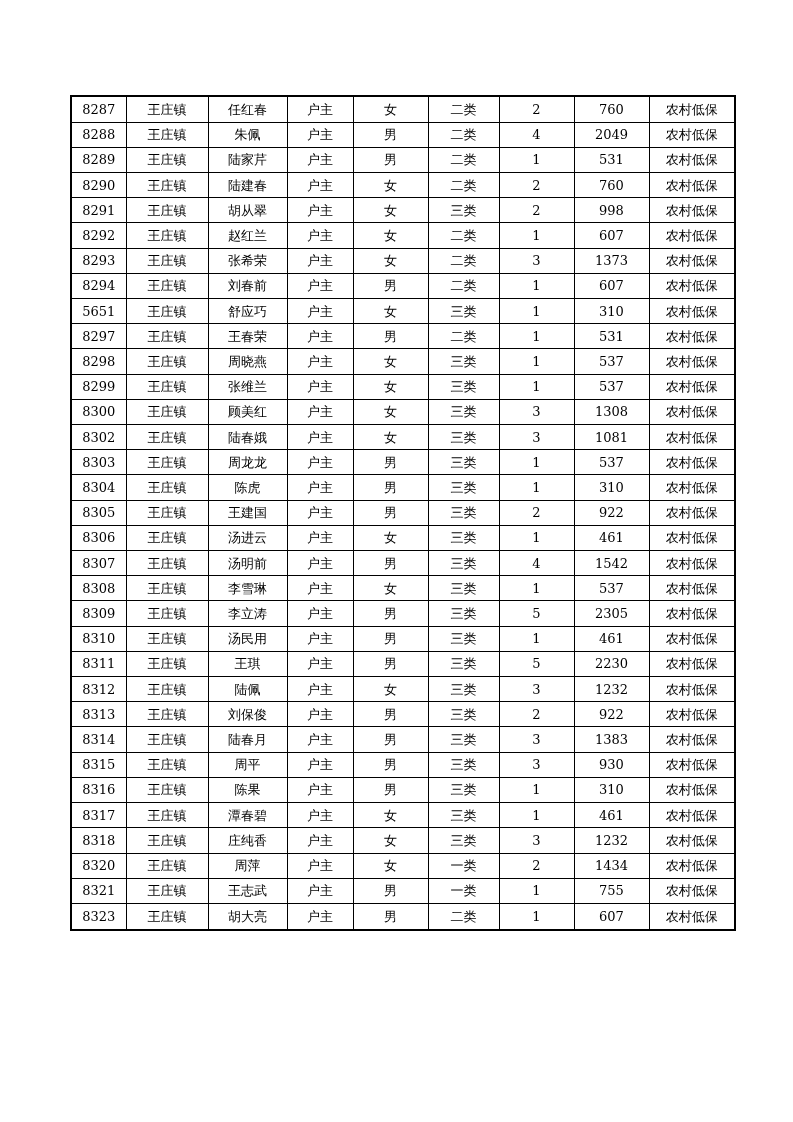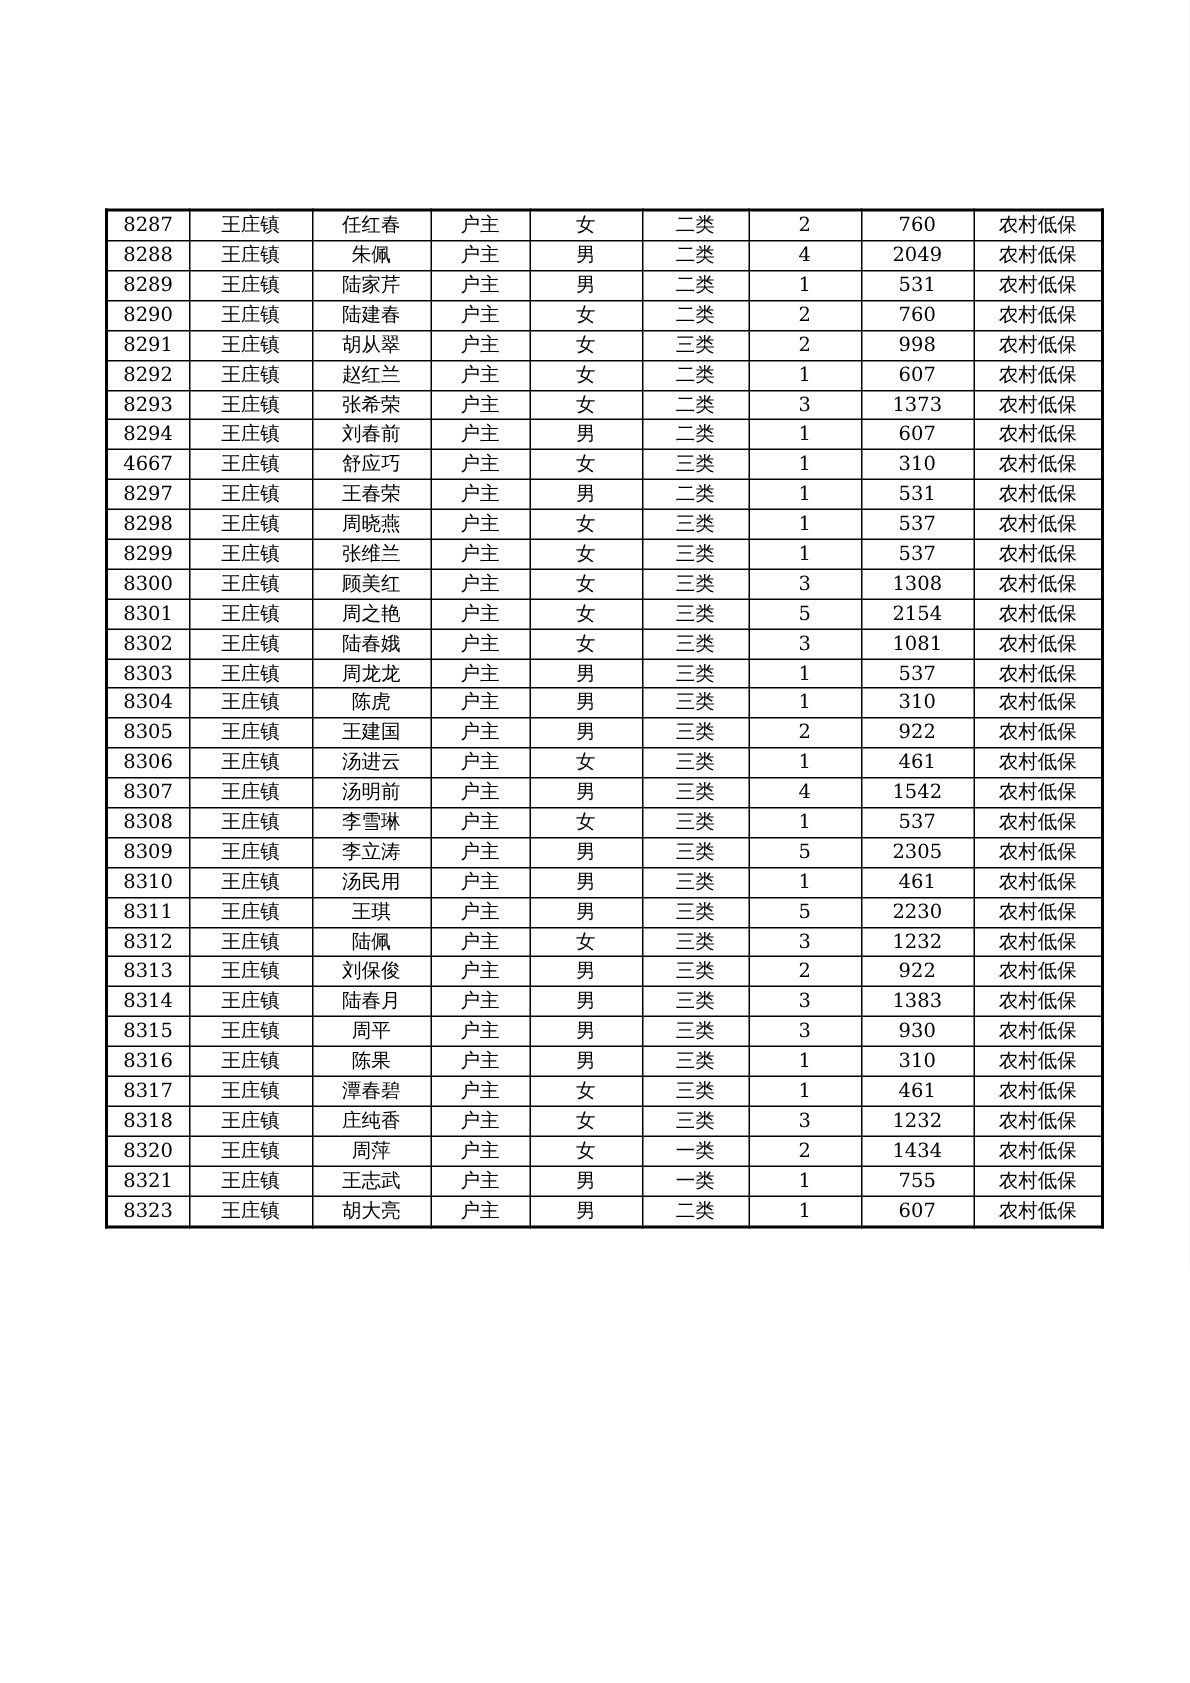--- a/index.html
+++ b/index.html
@@ -18,24 +18,23 @@
     width: 793px;
     height: 1122px;
     background: #ffffff;
     overflow: hidden;
   }
   table.roster {
     position: absolute;
     left: 70px;
     top: 95px;
     width: 664px;
-    height: 680px;
+    height: 836px;
     border-collapse: collapse;
     table-layout: fixed;
-    margin-top: 44px;
   }
   table.roster td {
     border: 1px solid #000000;
     text-align: center;
     vertical-align: middle;
     font-size: 13px;
     line-height: 1;
     padding: 0;
     overflow: hidden;
     white-space: nowrap;
@@ -154,21 +153,21 @@
         <td>王庄镇</td>
         <td>刘春前</td>
         <td>户主</td>
         <td>男</td>
         <td>二类</td>
         <td>1</td>
         <td>607</td>
         <td>农村低保</td>
       </tr>
         <tr>
-        <td>4667</td>
+        <td>5651</td>
         <td>王庄镇</td>
         <td>舒应巧</td>
         <td>户主</td>
         <td>女</td>
         <td>三类</td>
         <td>1</td>
         <td>310</td>
         <td>农村低保</td>
       </tr>
         <tr>
@@ -206,31 +205,20 @@
       </tr>
         <tr>
         <td>8300</td>
         <td>王庄镇</td>
         <td>顾美红</td>
         <td>户主</td>
         <td>女</td>
         <td>三类</td>
         <td>3</td>
         <td>1308</td>
-        <td>农村低保</td>
-      </tr>
-        <tr>
-        <td>8301</td>
-        <td>王庄镇</td>
-        <td>周之艳</td>
-        <td>户主</td>
-        <td>女</td>
-        <td>三类</td>
-        <td>5</td>
-        <td>2154</td>
         <td>农村低保</td>
       </tr>
         <tr>
         <td>8302</td>
         <td>王庄镇</td>
         <td>陆春娥</td>
         <td>户主</td>
         <td>女</td>
         <td>三类</td>
         <td>3</td>

